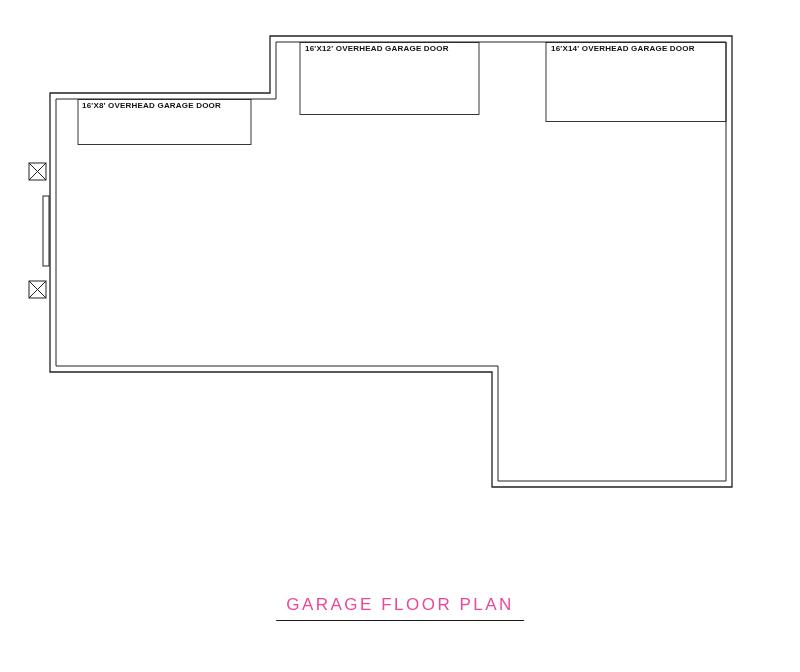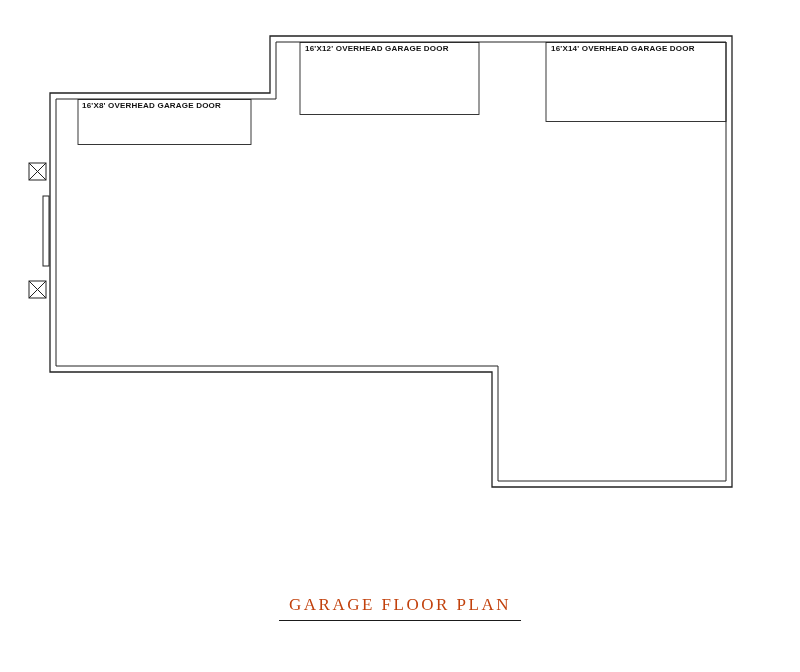--- a/index.html
+++ b/index.html
@@ -43,24 +43,24 @@
   }
   .symbol-line {
     stroke: #222222;
     stroke-width: 1;
   }
   .plan-title {
     position: absolute;
     top: 595px;
     left: 50%;
     transform: translateX(-50%);
-    font-family: Liberation Serif, serif;
+    font-family: Liberation Sans, sans-serif;
     font-size: 17px;
     letter-spacing: 2.5px;
-    color: #c2410c;
+    color: #ec4899;
     padding: 0 10px 5px 10px;
     border-bottom: 1.6px solid #1a1a1a;
     white-space: nowrap;
   }
 </style>
 </head>
 <body>
 
 <div class="page">
 

